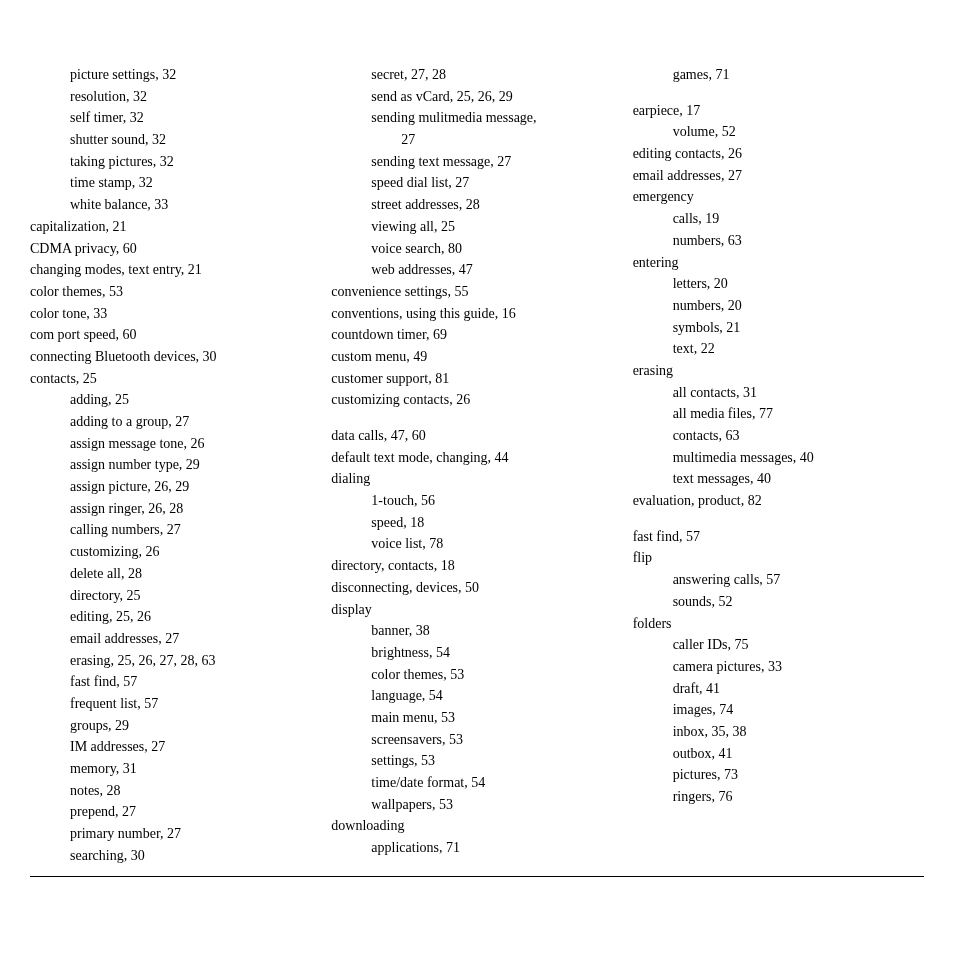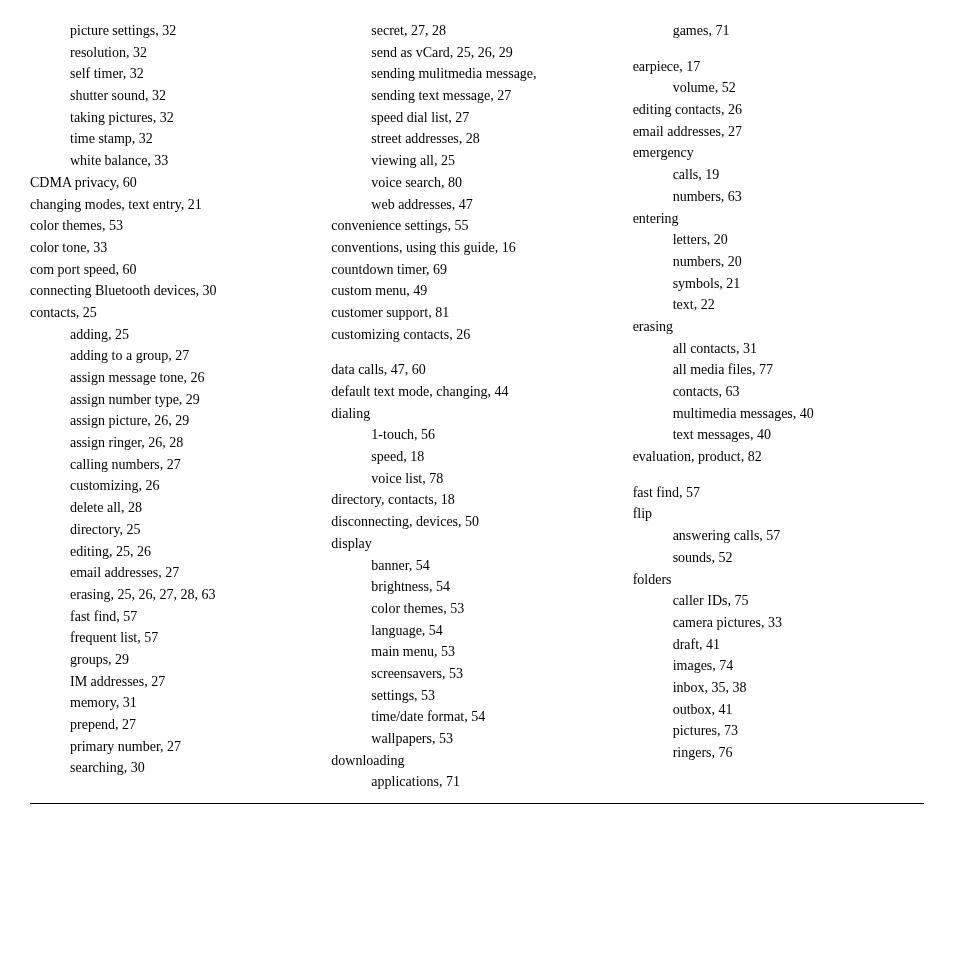--- a/index.html
+++ b/index.html
@@ -24,20 +24,21 @@
     .columns {
       display: flex;
       flex-direction: row;
       gap: 0;
       flex: 1;
     }
     .col {
       flex: 1;
       padding: 0 10px;
       vertical-align: top;
+      margin-top: 44px;
     }
     .col:first-child {
       padding-left: 0;
     }
     .index-entry {
       line-height: 1.55;
       font-size: 14px;
     }
     .index-entry.main-entry {
       margin-left: 0;
@@ -63,20 +64,21 @@
 <div class="page-content">
   <div class="columns">
   <div class="col">
         <div class="index-entry sub-entry">picture settings, 32</div>
         <div class="index-entry sub-entry">resolution, 32</div>
         <div class="index-entry sub-entry">self timer, 32</div>
         <div class="index-entry sub-entry">shutter sound, 32</div>
         <div class="index-entry sub-entry">taking pictures, 32</div>
         <div class="index-entry sub-entry">time stamp, 32</div>
         <div class="index-entry sub-entry">white balance, 33</div>
+        <div class="index-entry main-entry">capitalization, 21</div>
         <div class="index-entry main-entry">CDMA privacy, 60</div>
         <div class="index-entry main-entry">changing modes, text entry, 21</div>
         <div class="index-entry main-entry">color themes, 53</div>
         <div class="index-entry main-entry">color tone, 33</div>
         <div class="index-entry main-entry">com port speed, 60</div>
         <div class="index-entry main-entry">connecting Bluetooth devices, 30</div>
         <div class="index-entry main-entry">contacts, 25</div>
         <div class="index-entry sub-entry">adding, 25</div>
         <div class="index-entry sub-entry">adding to a group, 27</div>
         <div class="index-entry sub-entry">assign message tone, 26</div>
@@ -88,28 +90,30 @@
         <div class="index-entry sub-entry">delete all, 28</div>
         <div class="index-entry sub-entry">directory, 25</div>
         <div class="index-entry sub-entry">editing, 25, 26</div>
         <div class="index-entry sub-entry">email addresses, 27</div>
         <div class="index-entry sub-entry">erasing, 25, 26, 27, 28, 63</div>
         <div class="index-entry sub-entry">fast find, 57</div>
         <div class="index-entry sub-entry">frequent list, 57</div>
         <div class="index-entry sub-entry">groups, 29</div>
         <div class="index-entry sub-entry">IM addresses, 27</div>
         <div class="index-entry sub-entry">memory, 31</div>
+        <div class="index-entry sub-entry">notes, 28</div>
         <div class="index-entry sub-entry">prepend, 27</div>
         <div class="index-entry sub-entry">primary number, 27</div>
         <div class="index-entry sub-entry">searching, 30</div>
       </div>
       <div class="col">
         <div class="index-entry sub-entry">secret, 27, 28</div>
         <div class="index-entry sub-entry">send as vCard, 25, 26, 29</div>
         <div class="index-entry sub-entry">sending mulitmedia message,</div>
+        <div class="index-entry sub-sub-entry">27</div>
         <div class="index-entry sub-entry">sending text message, 27</div>
         <div class="index-entry sub-entry">speed dial list, 27</div>
         <div class="index-entry sub-entry">street addresses, 28</div>
         <div class="index-entry sub-entry">viewing all, 25</div>
         <div class="index-entry sub-entry">voice search, 80</div>
         <div class="index-entry sub-entry">web addresses, 47</div>
         <div class="index-entry main-entry">convenience settings, 55</div>
         <div class="index-entry main-entry">conventions, using this guide, 16</div>
         <div class="index-entry main-entry">countdown timer, 69</div>
         <div class="index-entry main-entry">custom menu, 49</div>
@@ -118,21 +122,21 @@
         <div class="spacer"></div>
         <div class="index-entry main-entry">data calls, 47, 60</div>
         <div class="index-entry main-entry">default text mode, changing, 44</div>
         <div class="index-entry main-entry">dialing</div>
         <div class="index-entry sub-entry">1-touch, 56</div>
         <div class="index-entry sub-entry">speed, 18</div>
         <div class="index-entry sub-entry">voice list, 78</div>
         <div class="index-entry main-entry">directory, contacts, 18</div>
         <div class="index-entry main-entry">disconnecting, devices, 50</div>
         <div class="index-entry main-entry">display</div>
-        <div class="index-entry sub-entry">banner, 54</div>
+        <div class="index-entry sub-entry">banner, 38</div>
         <div class="index-entry sub-entry">brightness, 54</div>
         <div class="index-entry sub-entry">color themes, 53</div>
         <div class="index-entry sub-entry">language, 54</div>
         <div class="index-entry sub-entry">main menu, 53</div>
         <div class="index-entry sub-entry">screensavers, 53</div>
         <div class="index-entry sub-entry">settings, 53</div>
         <div class="index-entry sub-entry">time/date format, 54</div>
         <div class="index-entry sub-entry">wallpapers, 53</div>
         <div class="index-entry main-entry">downloading</div>
         <div class="index-entry sub-entry">applications, 71</div>

